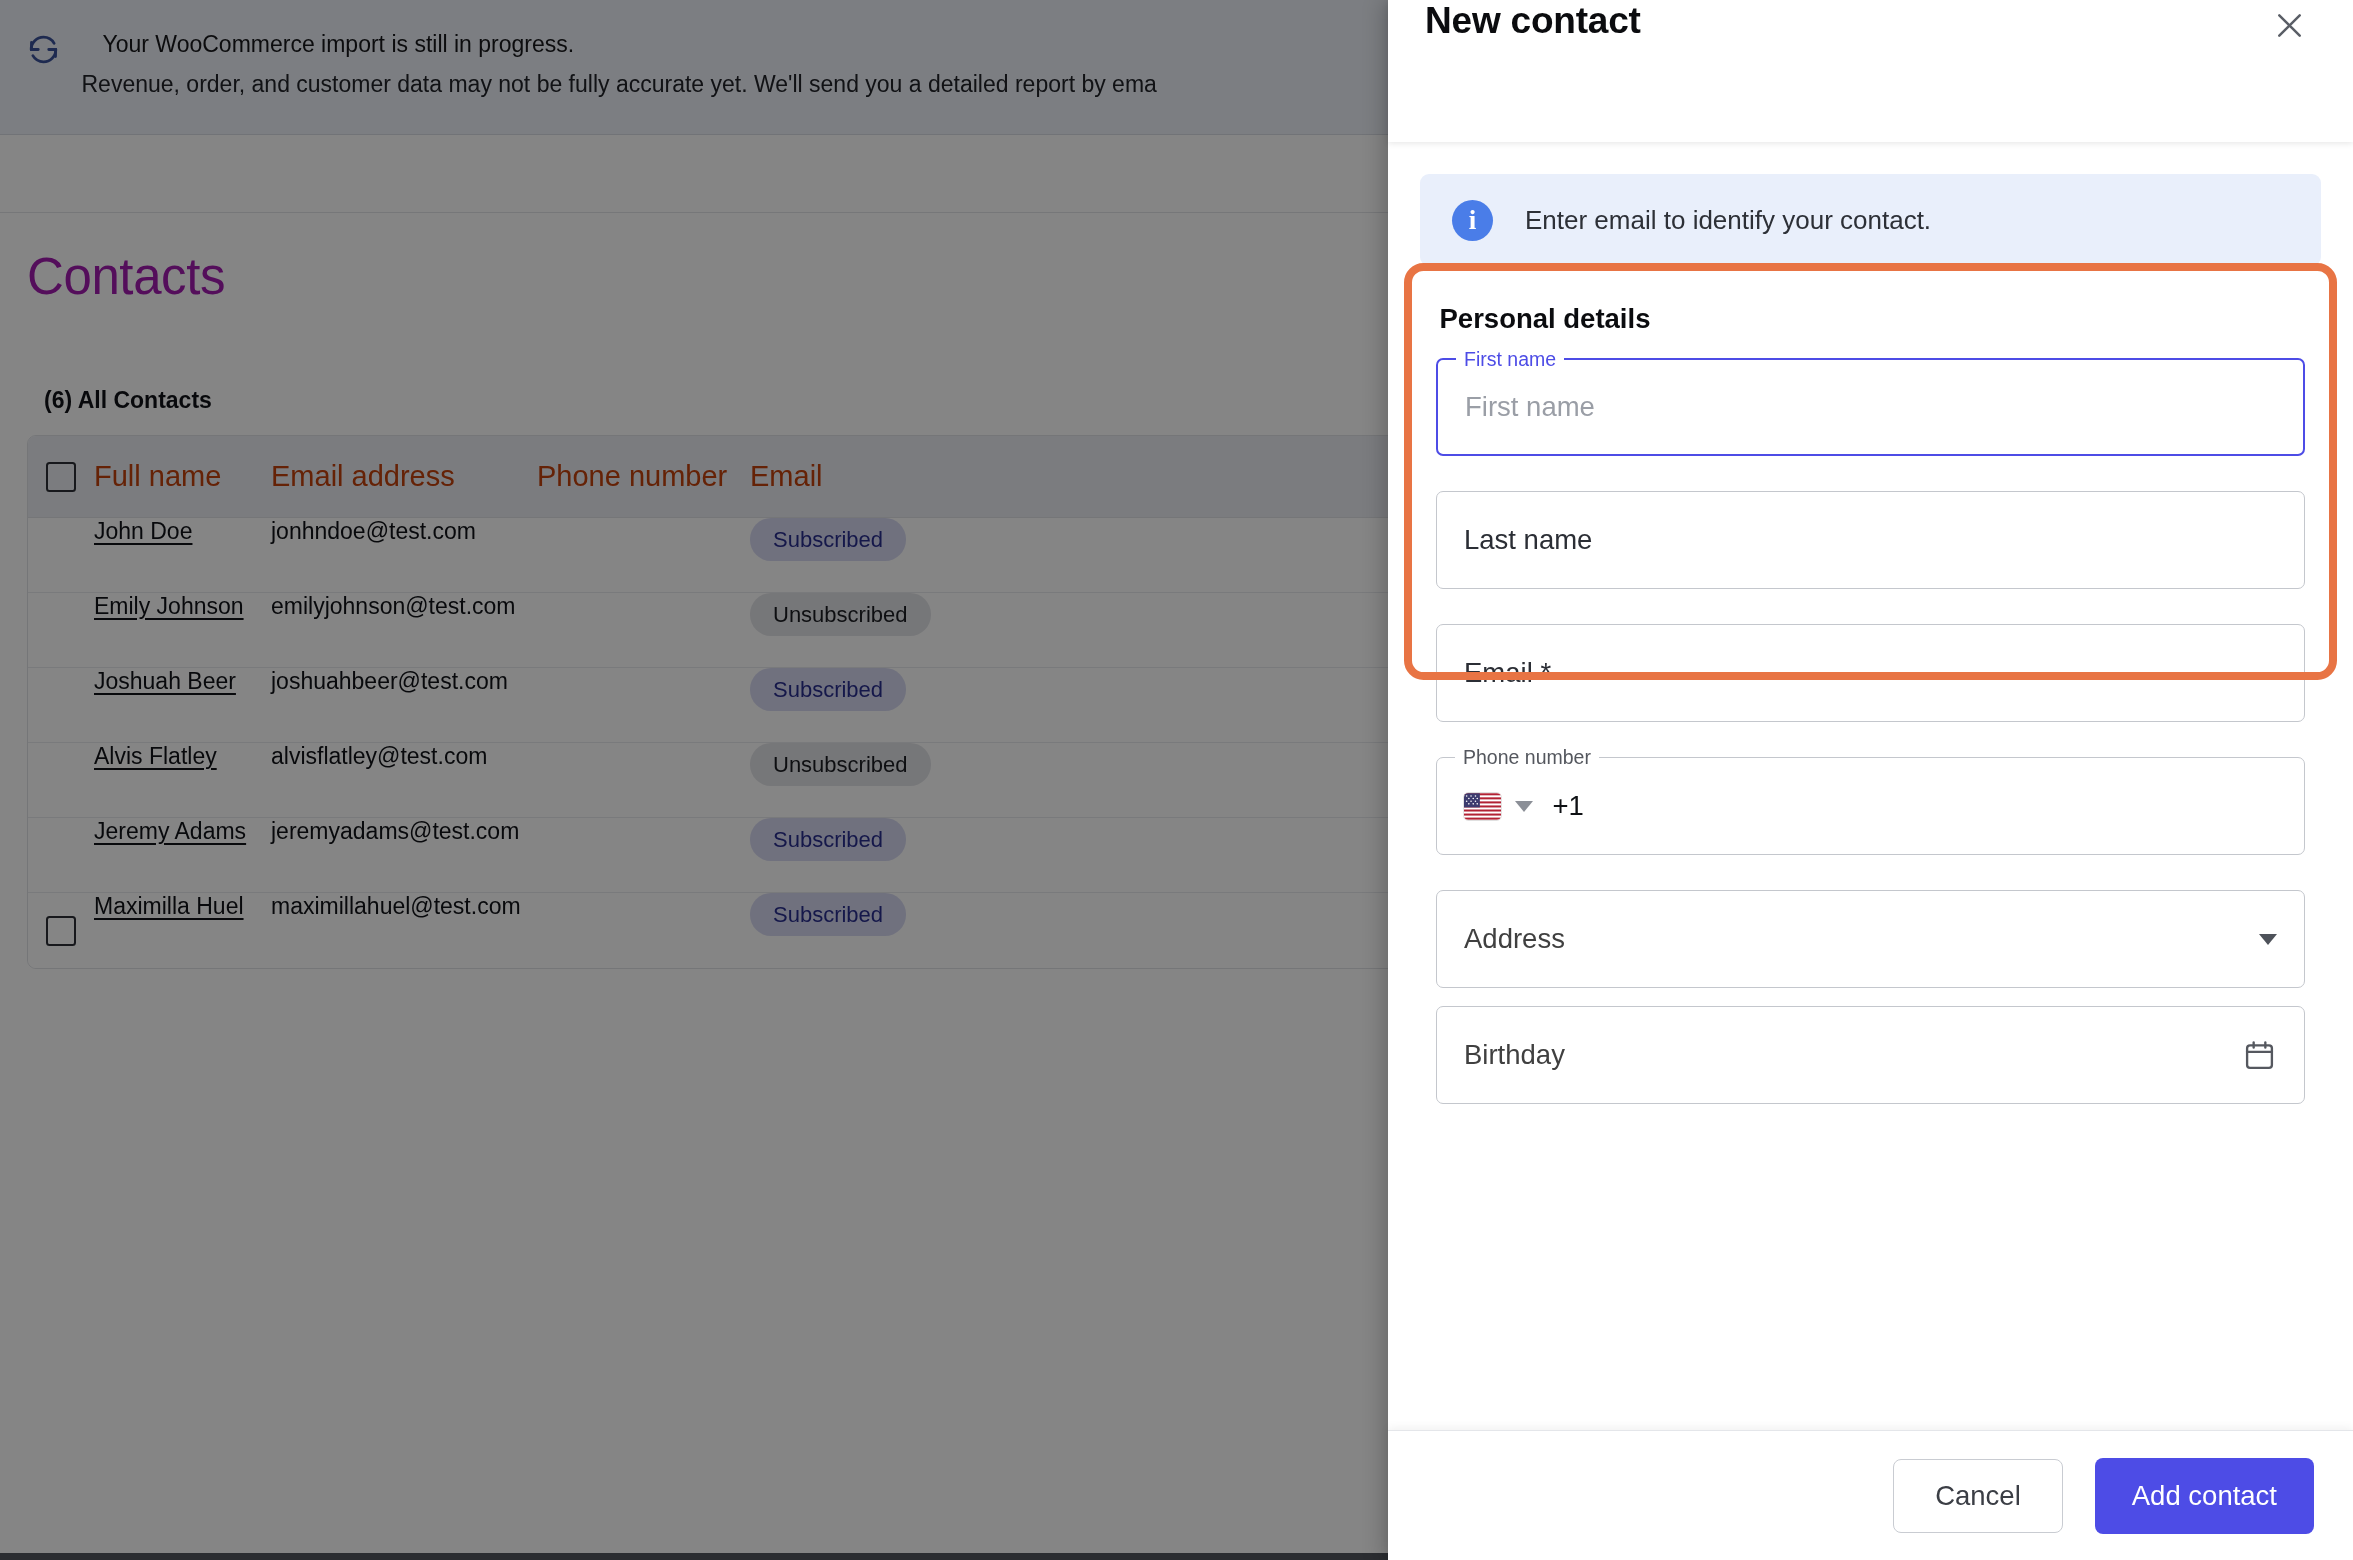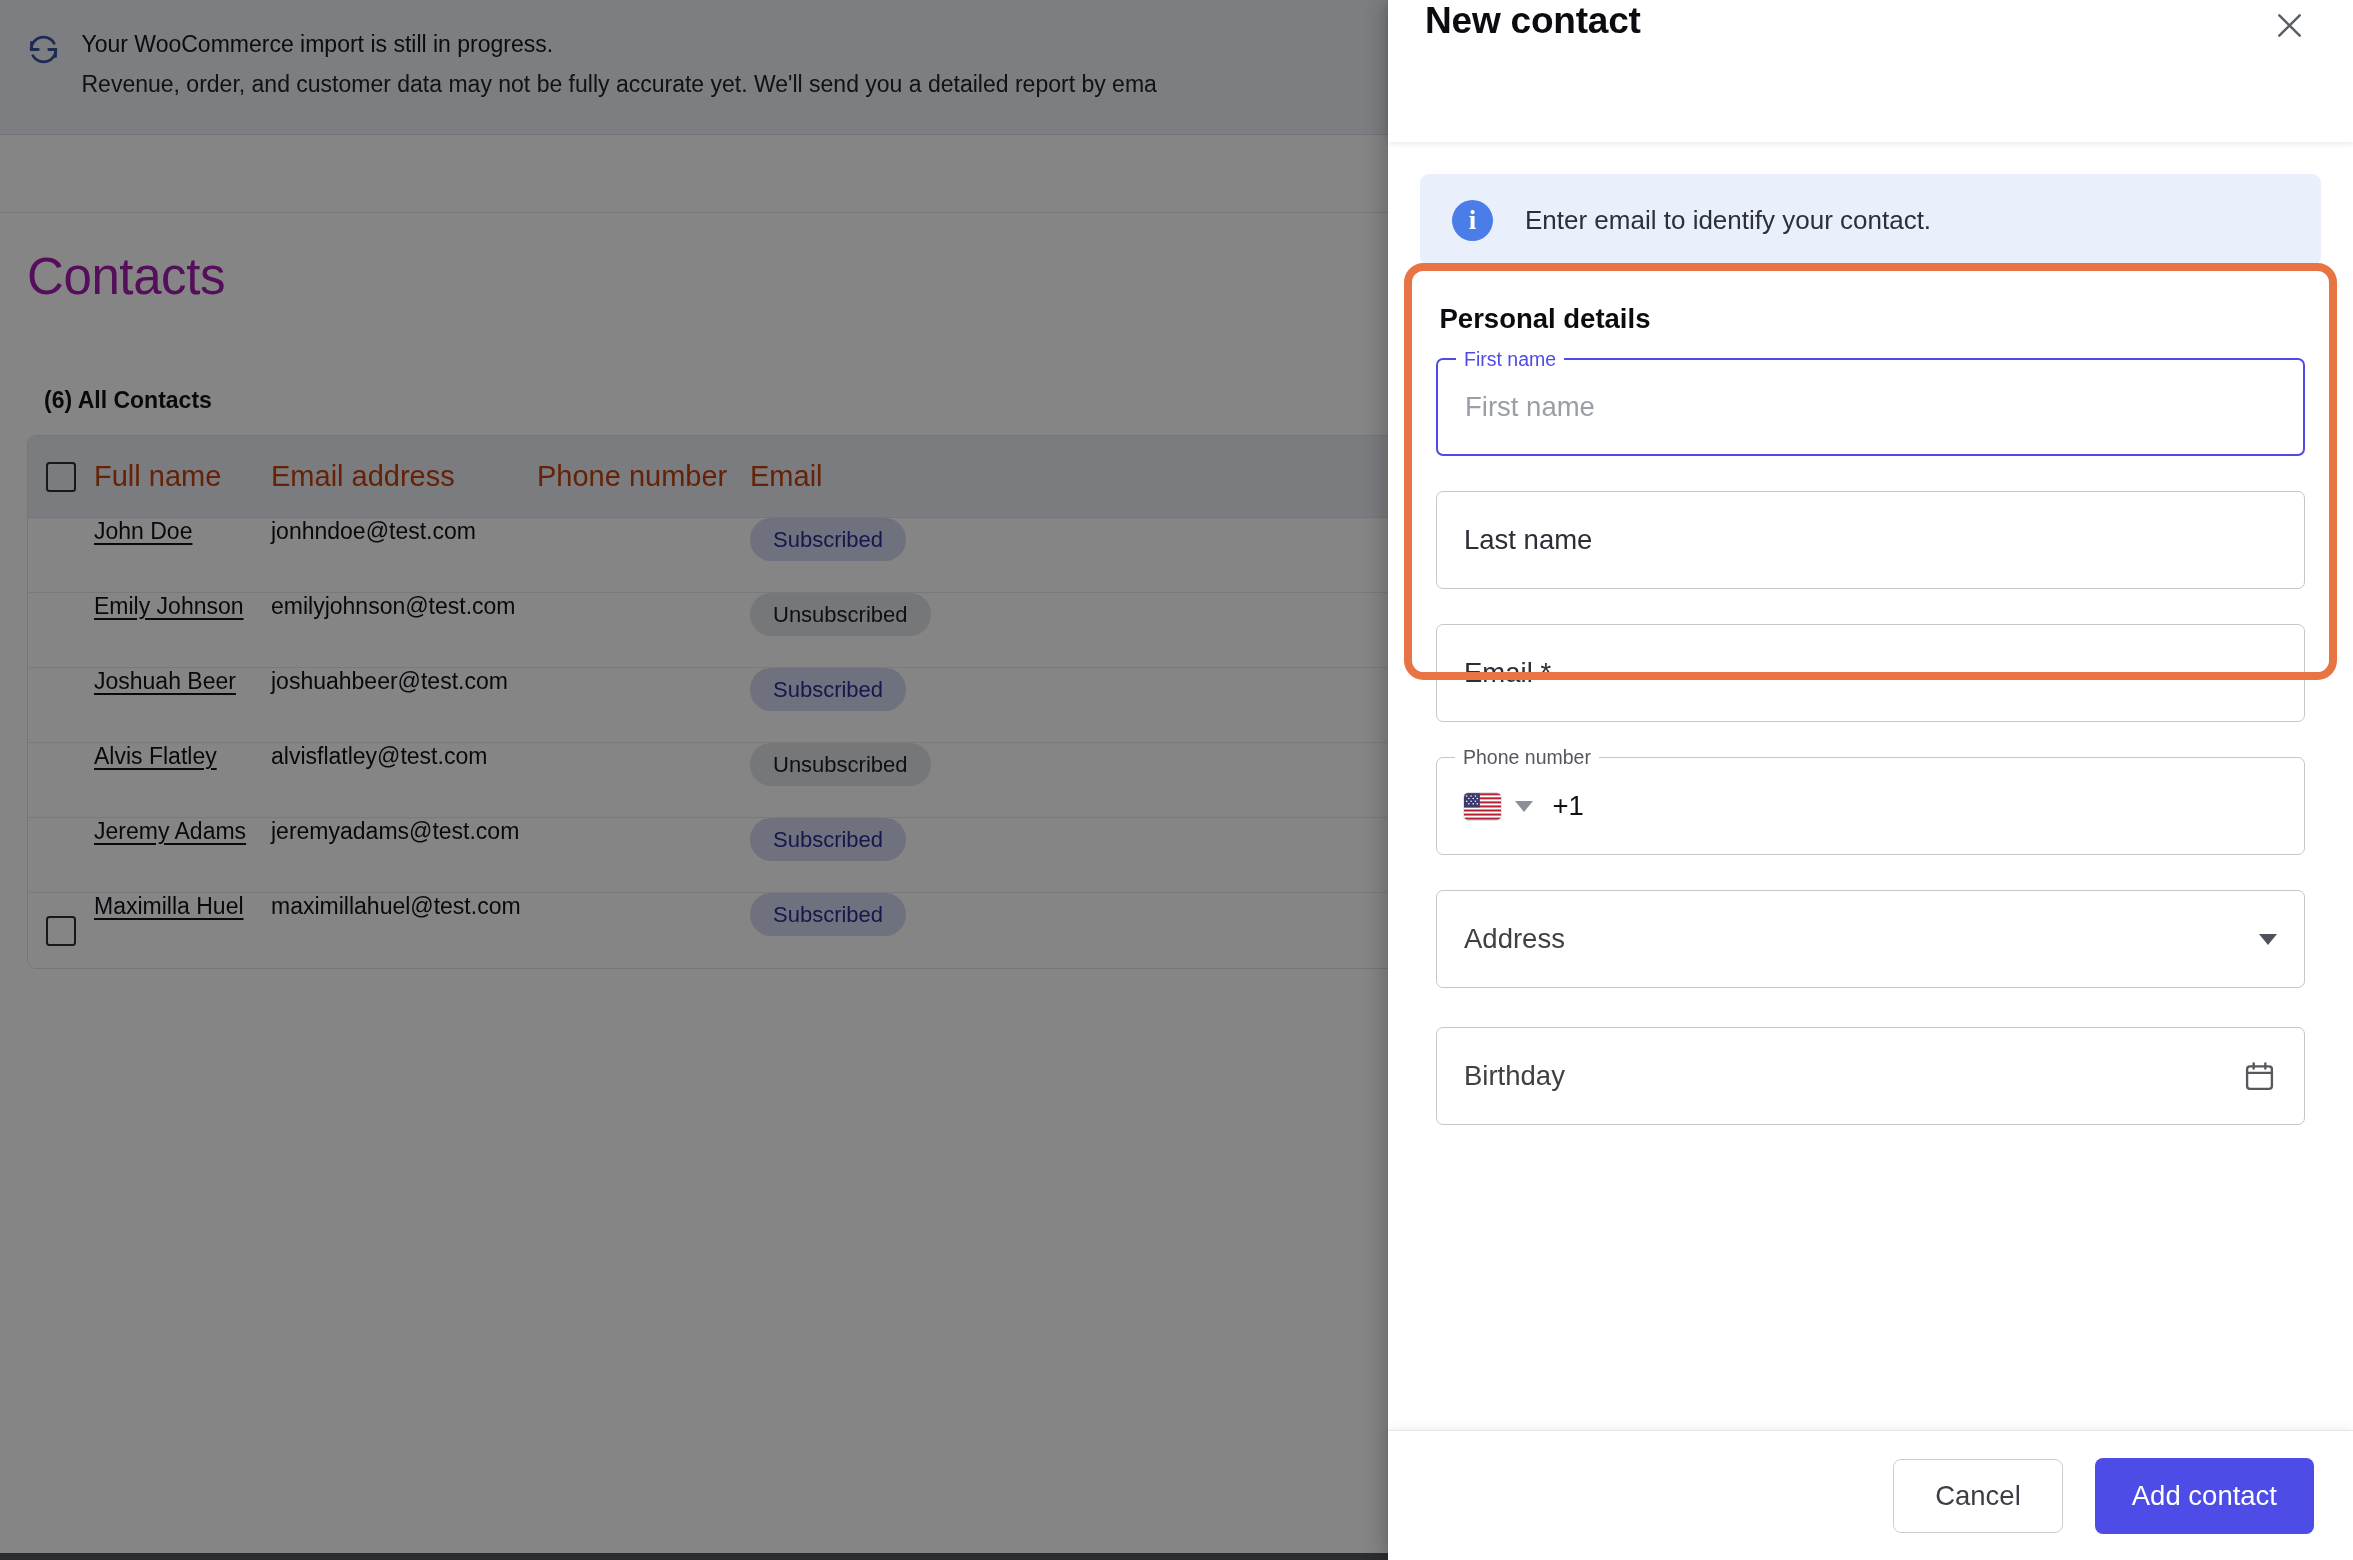--- a/index.html
+++ b/index.html
@@ -20,21 +20,21 @@
   
   #notice-banner {
     position: absolute; left: 0; top: 0; width: 1391px; height: 135px;
     background: #eef2f9;
     display: flex; align-items: flex-start;
     padding: 27px 0 0 25px;
     border-bottom: 0.9px solid #d9dde5;
   }
   #notice-banner .sync-ic { width: 37px; height: 37px; flex: 0 0 37px; margin-right: 19.5px; margin-top: 3.5px;}
   .notice-text-wrap { padding-top: 1.8px; }
-  .notice-title { font-size: 23px; color: #17181b; font-weight: 400; line-height: 30px; }
+  .notice-title { font-size: 23px; color: #17181b; font-weight: 400; line-height: 30px; margin-left: 21px; }
   .notice-sub { font-size: 23px; color: #22242a; font-weight: 400; line-height: 30px; margin-top: 10px; white-space: nowrap; }
 
   
   #toolbar-strip {
     position: absolute; left: 0; top: 135px; width: 1391px; height: 78px;
     background: #ffffff; border-bottom: 0.9px solid #e3e5e9;
   }
 
   #page-body {
     position: absolute; left: 0; top: 213px; width: 1391px; bottom: 0;
@@ -357,21 +357,21 @@
       <span class="dial-code">+1</span>
     </div>
 
     <div class="field" style="margin-top:35px;">
       <span class="ftext-strong">Address</span>
       <span class="right-ic">
         <span class="caret-down caret-dark" style="margin-left:0;"></span>
       </span>
     </div>
 
-    <div class="field" style="margin-top:39px;">
+    <div class="field" style="margin-top:18px;">
       <span class="ftext-strong">Birthday</span>
       <span class="right-ic">
         <svg width="35" height="35" viewBox="0 0 24 24" fill="none" stroke="#55585f" stroke-width="1.6" stroke-linecap="round">
           <rect x="3.5" y="5" width="17" height="15.5" rx="2"></rect>
           <line x1="3.5" y1="9.5" x2="20.5" y2="9.5"></line>
           <line x1="8" y1="3" x2="8" y2="6.5"></line>
           <line x1="16" y1="3" x2="16" y2="6.5"></line>
         </svg>
       </span>
     </div>

